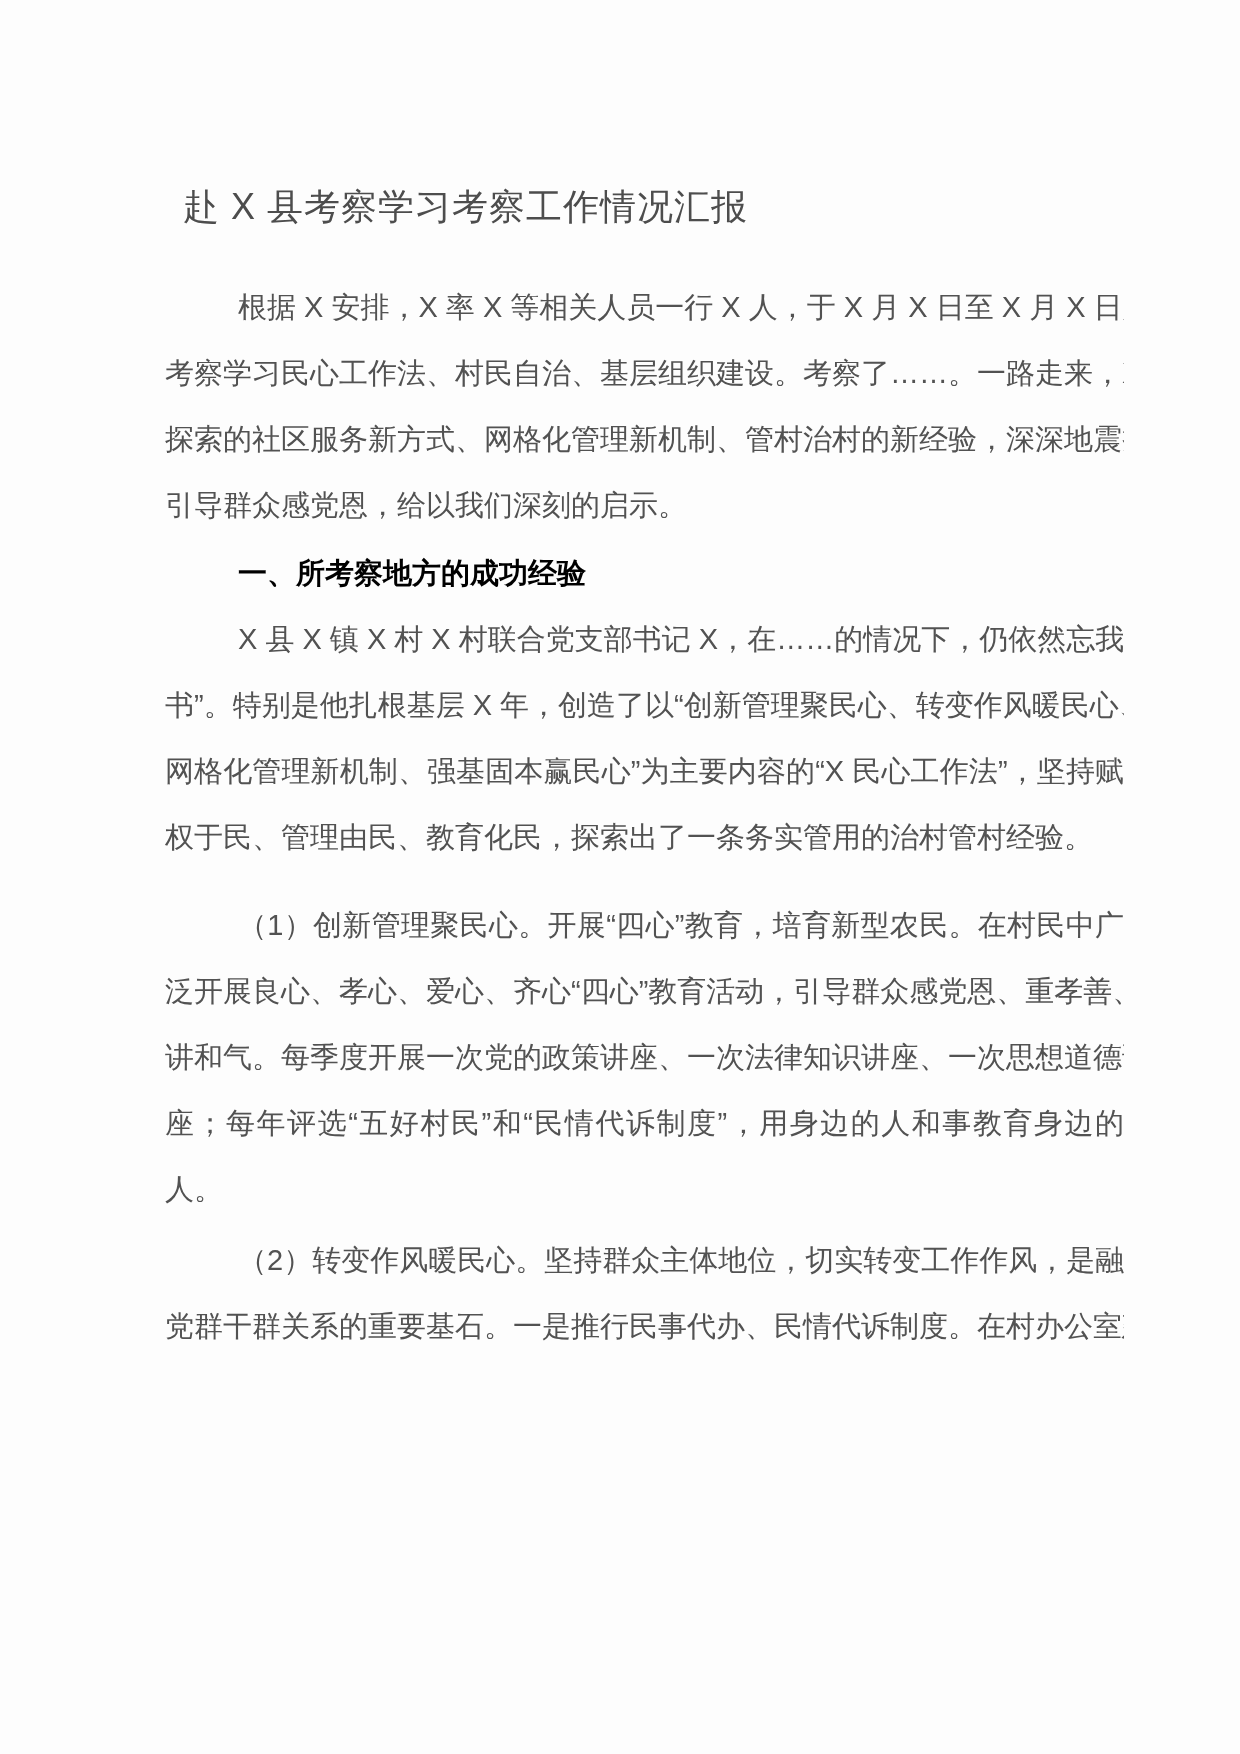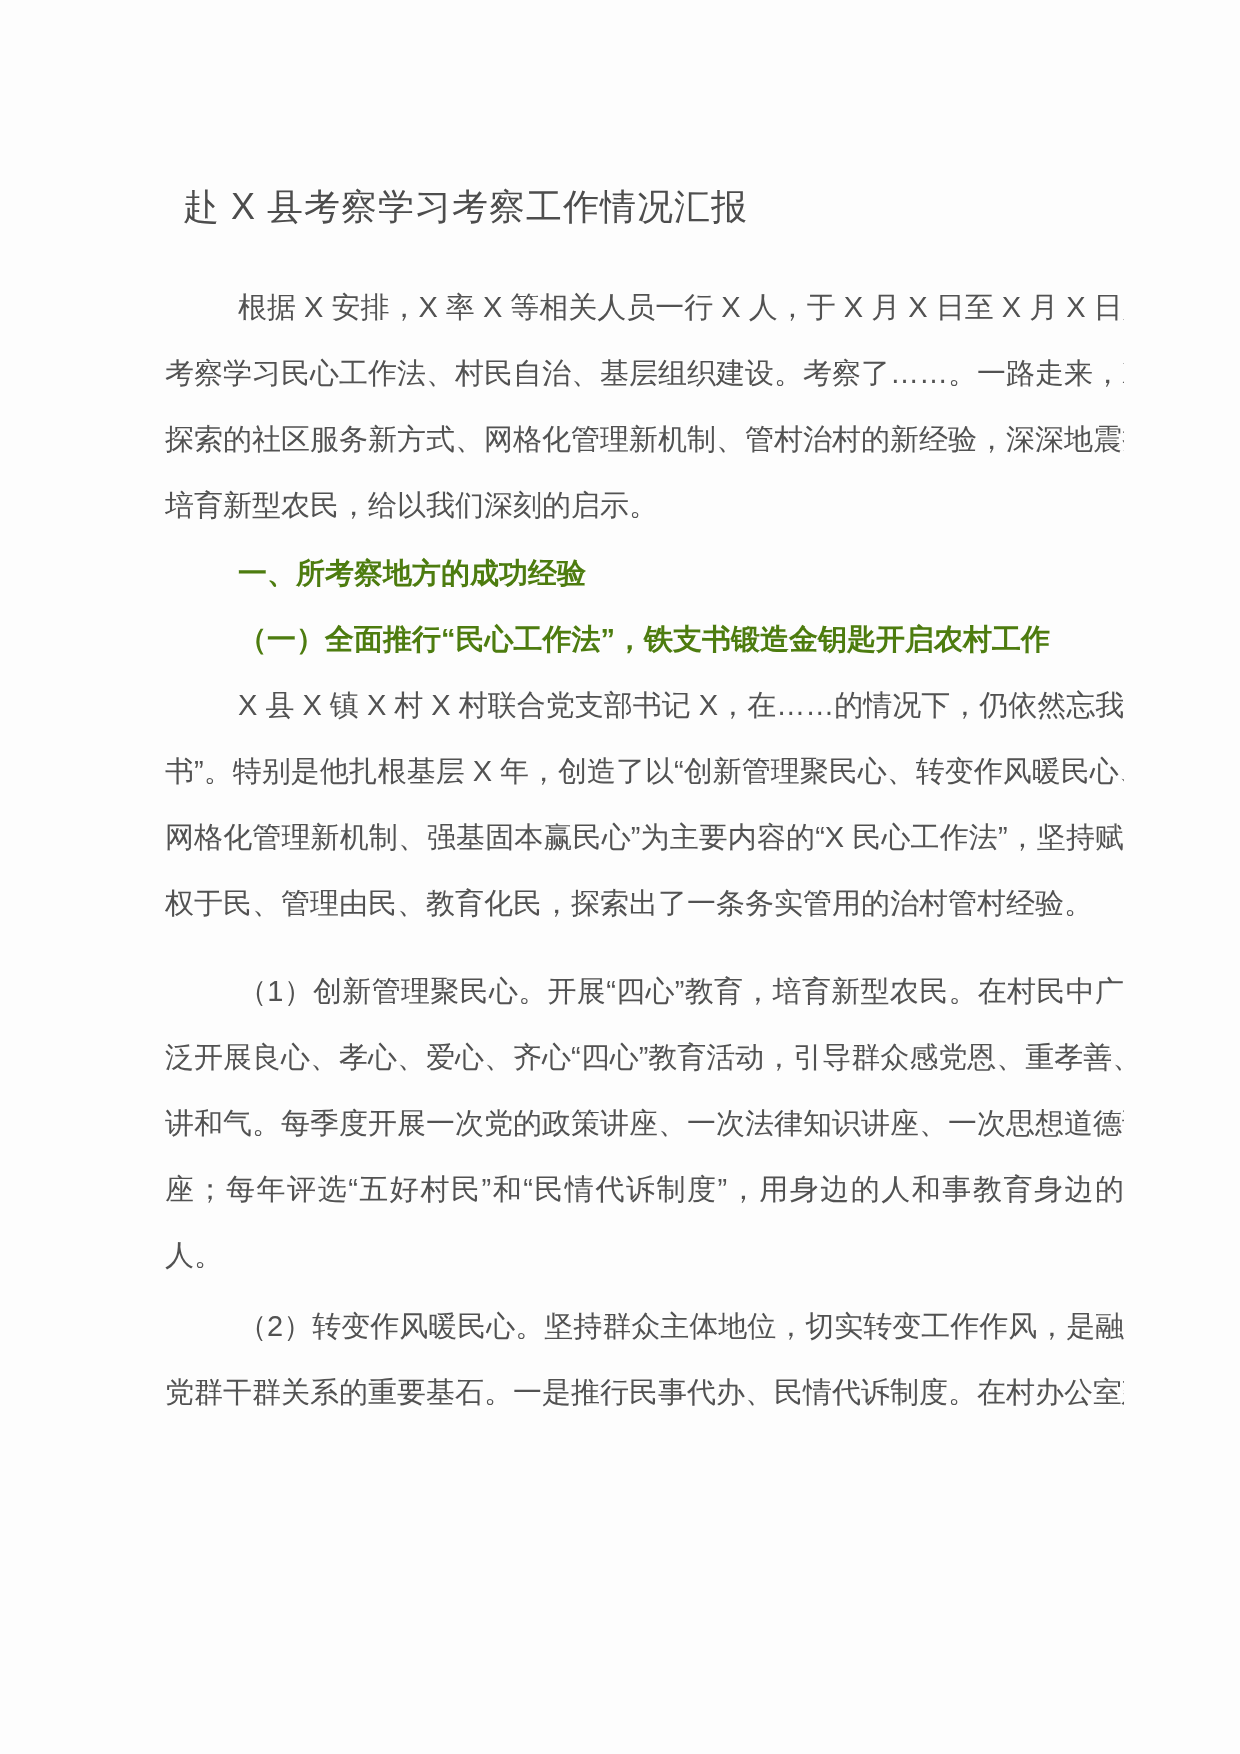--- a/index.html
+++ b/index.html
@@ -36,21 +36,21 @@
     overflow: hidden;
   }
   .line-first { padding-left: 73px; }
   .line-last { text-align-last: left; white-space: normal; }
   .heading {
     height: 66px;
     line-height: 66px;
     padding-left: 73px;
     font-size: 29px;
     font-weight: 700;
-    color: #4d7c0f;
+    color: #000000;
     white-space: nowrap;
   }
   .p1 { margin-top: 44px; }
   .h1 { margin-top: 2px; }
   .h2 { margin-top: 0; }
   .p2 { margin-top: 0; }
   .h3 { margin-top: 21px; }
   .p3 { margin-top: 22px; }
   .p4 { margin-top: 5px; }
 </style>
@@ -59,26 +59,25 @@
 
 <div class="page">
   <div class="doc">
 
     <div class="doc-title">赴 X 县考察学习考察工作情况汇报</div>
 
     <div class="para p1">
       <div class="line line-first">根据 X 安排，X 率 X 等相关人员一行 X 人，于 X 月 X 日至 X 月 X 日赴 X 县</div>
       <div class="line">考察学习民心工作法、村民自治、基层组织建设。考察了……。一路走来，X 县</div>
       <div class="line">探索的社区服务新方式、网格化管理新机制、管村治村的新经验，深深地震撼</div>
-      <div class="line line-last">培育新型农民，给以我们深刻的启示。</div>
+      <div class="line line-last">引导群众感党恩，给以我们深刻的启示。</div>
     </div>
 
     <div class="heading h1">一、所考察地方的成功经验</div>
 
-    <div class="heading h2">（一）全面推行“民心工作法”，铁支书锻造金钥匙开启农村工作</div>
 
     <div class="para p2">
       <div class="line line-first">X 县 X 镇 X 村 X 村联合党支部书记 X，在……的情况下，仍依然忘我奋战在</div>
       <div class="line">书”。特别是他扎根基层 X 年，创造了以“创新管理聚民心、转变作风暖民心、</div>
       <div class="line">网格化管理新机制、强基固本赢民心”为主要内容的“X 民心工作法”，坚持赋</div>
       <div class="line line-last">权于民、管理由民、教育化民，探索出了一条务实管用的治村管村经验。</div>
     </div>
 
 
     <div class="para p3">

